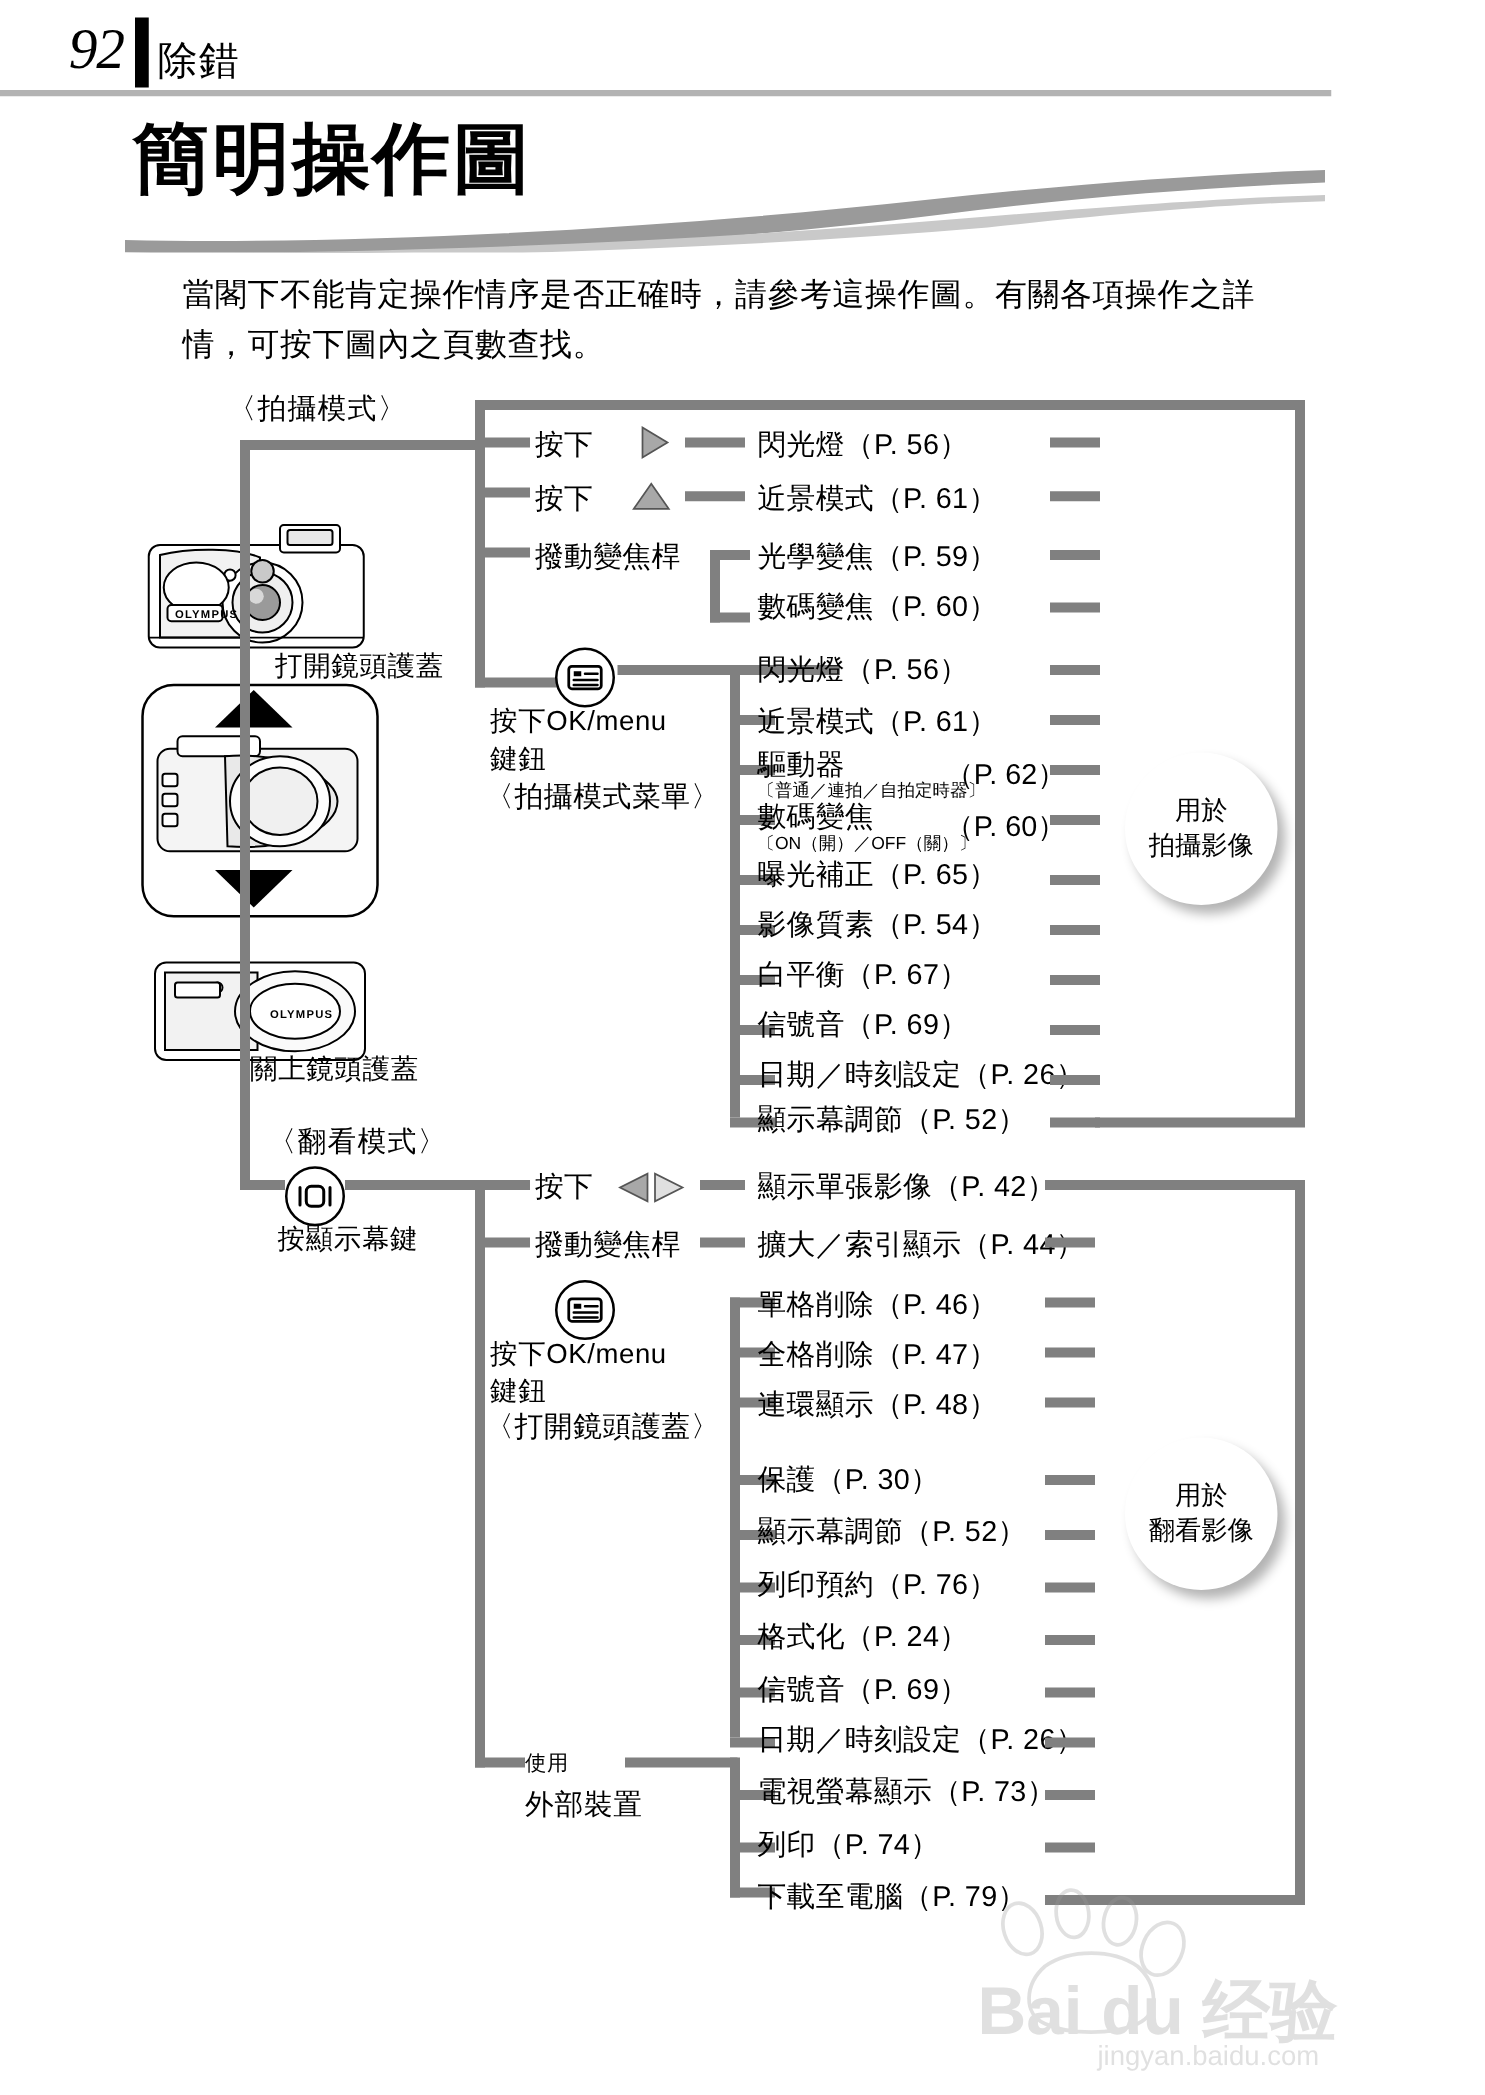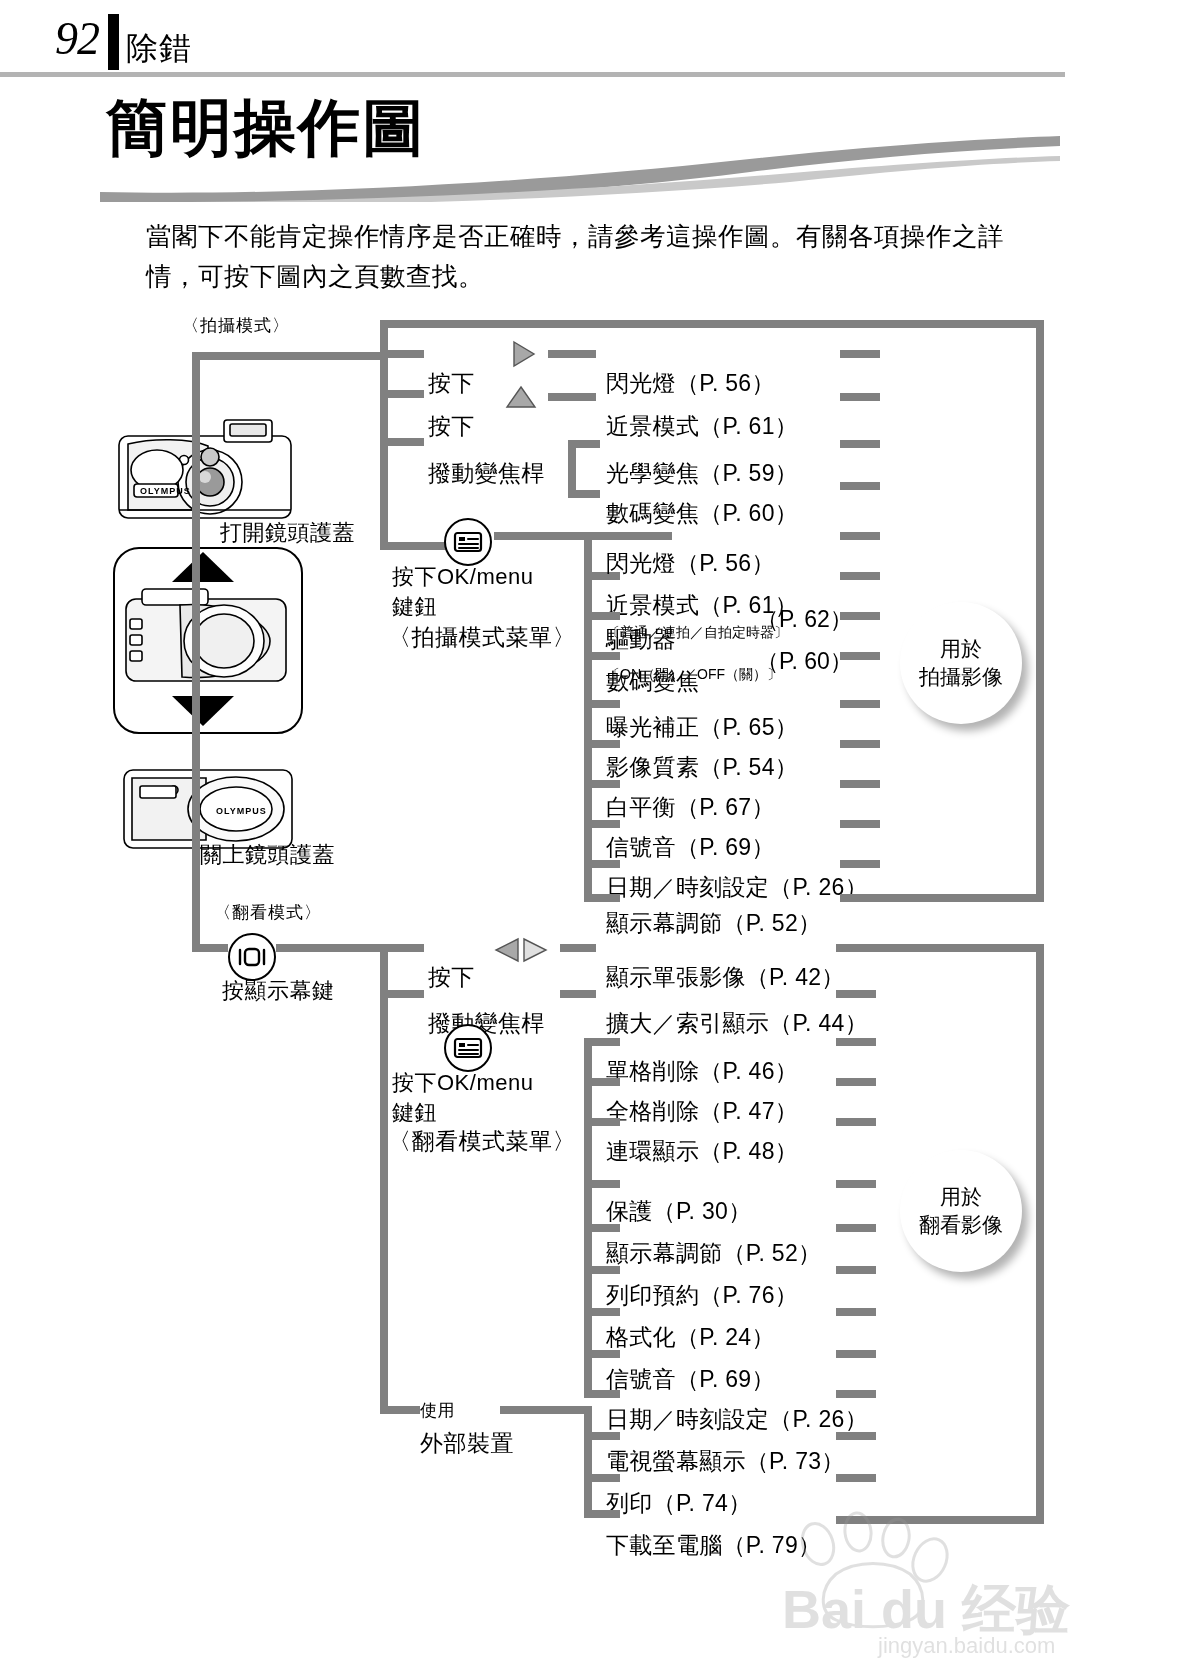--- a/index.html
+++ b/index.html
@@ -16,25 +16,25 @@
   #header-bar{left:108px;top:14px;width:11px;height:56px;background:#000;}
   #header-label{left:126px;top:36px;font-size:32px;line-height:24px;letter-spacing:1px;}
   #header-rule{left:0;top:72px;width:1065px;height:5px;background:#b3b3b3;}
   
   #doc-title{left:106px;top:97px;font-size:62px;line-height:62px;letter-spacing:2px;font-weight:700;}
   #title-swoosh{left:100px;top:130px;width:960px;height:72px;}
   
   #intro{left:146px;top:216px;width:900px;font-size:25.5px;line-height:40px;letter-spacing:.5px;}
   
   .gl{background:#808080;}           
-  .node{font-size:23px;line-height:26px;letter-spacing:.3px;white-space:nowrap;margin-top:28px;}
+  .node{font-size:23px;line-height:26px;letter-spacing:.3px;white-space:nowrap;}
   .node-sm{font-size:14px;line-height:16px;letter-spacing:0;white-space:nowrap;}
   .node-pg{font-size:23px;white-space:nowrap;}
   .label{font-size:24px;line-height:30px;letter-spacing:.5px;white-space:nowrap;}
-  .label-b{font-size:17px;line-height:32px;letter-spacing:1px;white-space:nowrap;}
+  .label-b{font-size:23px;line-height:32px;letter-spacing:1px;white-space:nowrap;}
   
   .bubble{width:122px;height:122px;border-radius:50%;background:#fff;
     box-shadow:6px 7px 9px rgba(0,0,0,.30);display:flex;flex-direction:column;
     align-items:center;justify-content:center;}
   .bubble span{font-size:21px;line-height:28px;white-space:nowrap;}
   
   .rbtn{width:44px;height:44px;border-radius:50%;border:2.5px solid #000;
     display:flex;align-items:center;justify-content:center;background:#fff;}
   
   #watermark{right:10px;bottom:14px;opacity:.30;}
@@ -239,21 +239,21 @@
 
 <div class="abs rbtn" style="left:444px;top:1024px;">
   <svg width="30" height="24" viewBox="0 0 30 24">
     <rect x="2" y="3" width="26" height="18" rx="2.5" fill="none" stroke="#000" stroke-width="2.2"></rect>
     <rect x="6" y="7" width="6" height="4" fill="#000"></rect>
     <path d="M15,9 L25,9 M6,14 L25,14 M6,18 L25,18" stroke="#000" stroke-width="2" stroke-linecap="round"></path>
   </svg>
 </div>
 <div class="abs label" style="left:392px;top:1068px;font-size:22px;">按下OK/menu</div>
 <div class="abs label" style="left:392px;top:1098px;font-size:22px;">鍵鈕</div>
-<div class="abs label" style="left:388px;top:1126px;font-size:23px;">〈翻看模式菜單〉</div>
+<div class="abs label" style="left:388px;top:1126px;font-size:23px;">〈打開鏡頭護蓋〉</div>
 
 <div class="abs gl" style="left:584px;top:1038px;width:8px;height:352px;"></div>
 
 <div class="abs gl" style="left:584px;top:1038px;width:36px;height:8px;"></div>
 <div class="abs node" style="left:606px;top:1030px;">單格削除（P. 46）</div>
 <div class="abs gl" style="left:584px;top:1078px;width:36px;height:8px;"></div>
 <div class="abs node" style="left:606px;top:1070px;">全格削除（P. 47）</div>
 <div class="abs gl" style="left:584px;top:1118px;width:36px;height:8px;"></div>
 <div class="abs node" style="left:606px;top:1110px;">連環顯示（P. 48）</div>
 <div class="abs gl" style="left:584px;top:1180px;width:36px;height:8px;"></div>

